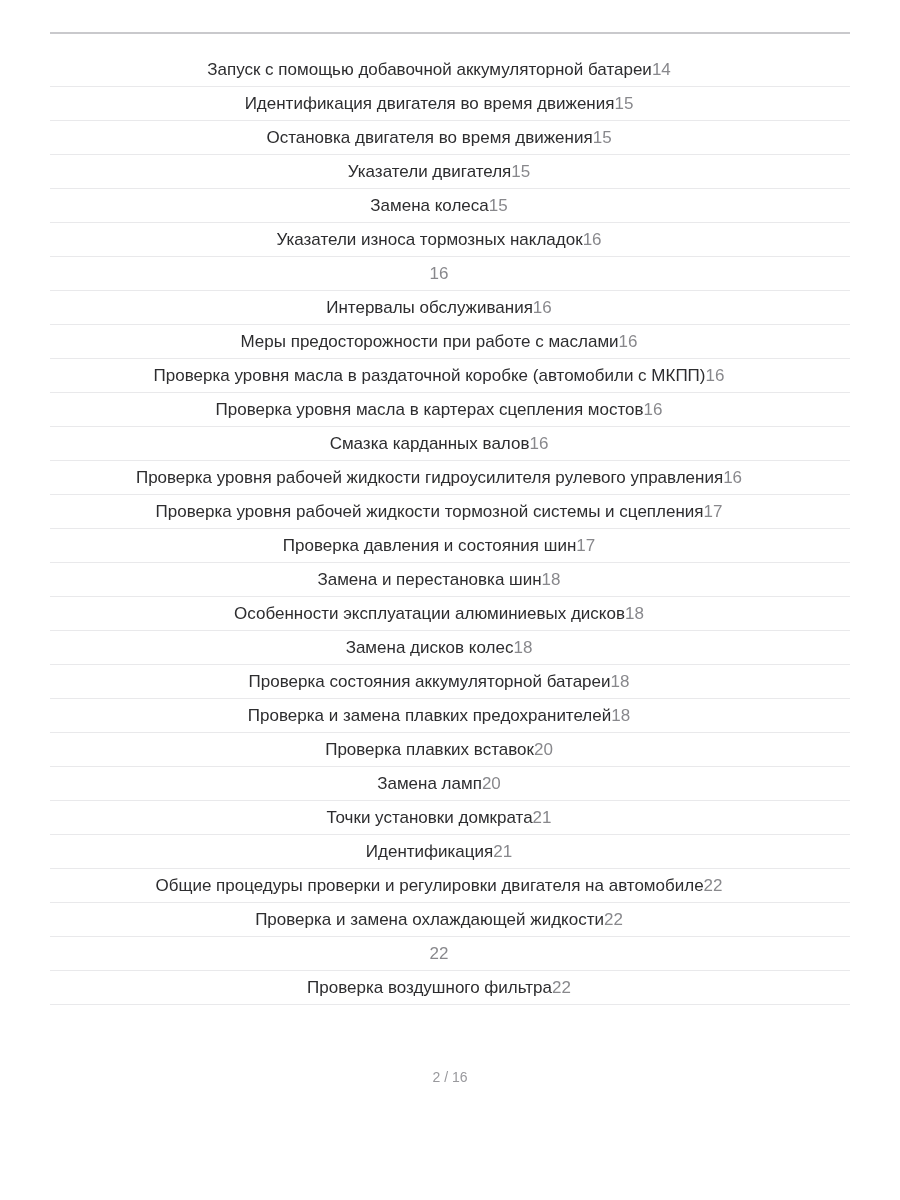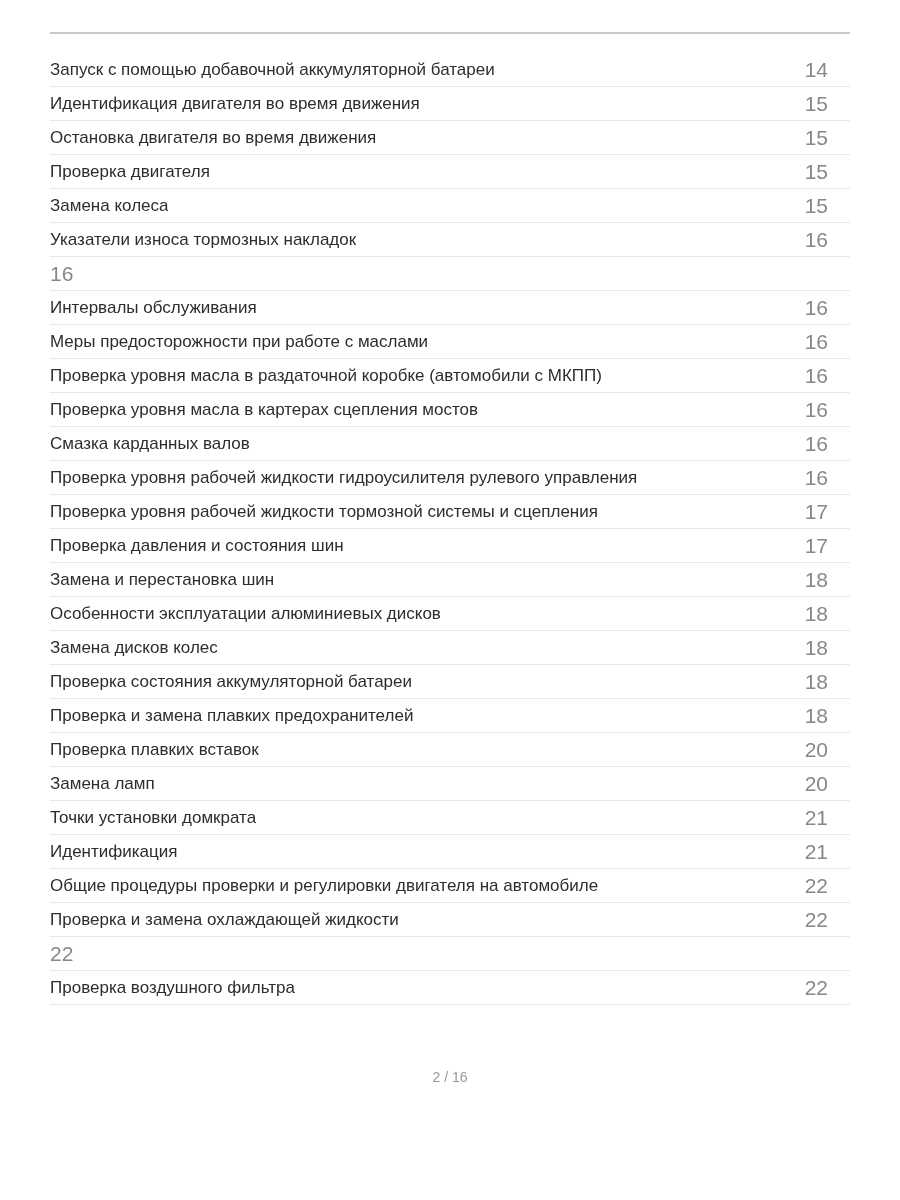--- a/index.html
+++ b/index.html
@@ -31,33 +31,33 @@
     margin-top: 32px;
     border: none;
   }
   .toc-list {
     margin-top: 19px;
     list-style: none;
   }
   .toc-row {
     display: flex;
     align-items: center;
-    justify-content: space-between;
+    justify-content: center;
     height: 34px;
     border-bottom: 1px solid #e9e9eb;
     cursor: pointer;
   }
   .toc-label {
     font-size: 17px;
     color: #2d2d2f;
     white-space: nowrap;
     overflow: hidden;
   }
   .toc-page {
-    font-size: 21px;
+    font-size: 17px;
     color: #88888c;
     margin-right: 22px;
     flex-shrink: 0;
   }
   .page-indicator {
     margin-top: 64px;
     text-align: center;
     font-size: 14px;
     color: #99999d;
   }
@@ -81,21 +81,21 @@
         <span class="toc-label">Идентификация двигателя во время движения</span>
         <span class="toc-page">15</span>
       </li>
 
       <li class="toc-row">
         <span class="toc-label">Остановка двигателя во время движения</span>
         <span class="toc-page">15</span>
       </li>
 
       <li class="toc-row">
-        <span class="toc-label">Проверка двигателя</span>
+        <span class="toc-label">Указатели двигателя</span>
         <span class="toc-page">15</span>
       </li>
 
       <li class="toc-row">
         <span class="toc-label">Замена колеса</span>
         <span class="toc-page">15</span>
       </li>
 
       <li class="toc-row">
         <span class="toc-label">Указатели износа тормозных накладок</span>

